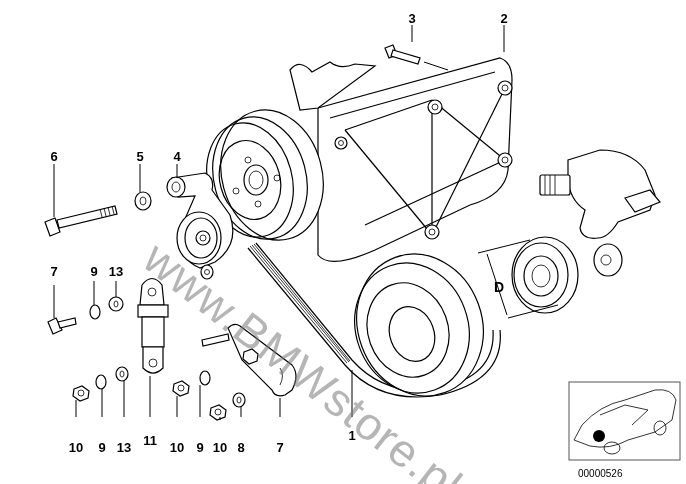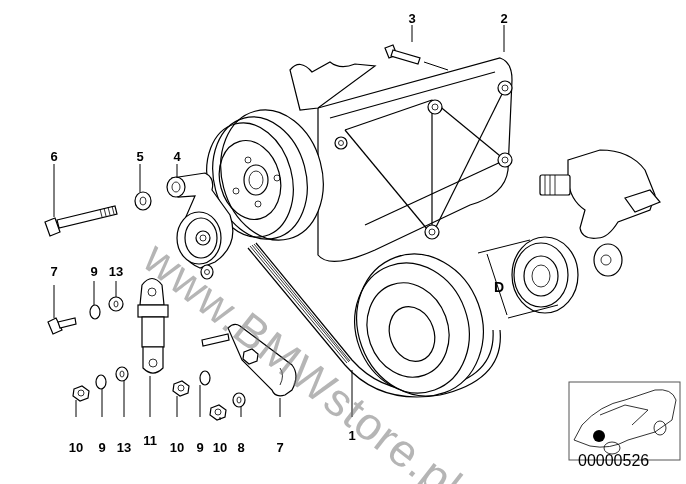--- a/index.html
+++ b/index.html
@@ -1,20 +1,20 @@
 <!DOCTYPE html>
 <html><head>
 <meta charset="utf-8">
 <style>
   html, body { margin: 0; padding: 0; background: #ffffff; }
   body { width: 686px; height: 484px; position: relative; overflow: hidden; font-family: "Liberation Sans", sans-serif; }
   #diagram { position: absolute; left: 0; top: 0; width: 686px; height: 484px; }
   .callout { position: absolute; font-family: "Liberation Sans", sans-serif; font-weight: bold; font-size: 13px; color: #000; line-height: 1; transform: translateX(-50%); }
   .watermark { position: absolute; left: 150px; top: 225px; font-family: "Liberation Sans", sans-serif; font-size: 46px; color: rgba(120,120,120,0.55); transform: rotate(38deg); transform-origin: left center; white-space: nowrap; letter-spacing: 1px; }
-  .diagram-id { position: absolute; left: 578px; top: 452px; font-family: "Liberation Sans", sans-serif; font-size: 16px; color: #000; }
+  .diagram-id { position: absolute; left: 578px; top: 468px; font-family: "Liberation Sans", sans-serif; font-size: 10px; color: #000; }
   .d-label { position: absolute; left: 494px; top: 279px; font-weight: bold; font-size: 14px; font-family: "Liberation Sans", sans-serif; }
   svg .ln { stroke: #000; fill: none; stroke-width: 1.2; }
   svg .lf { stroke: #000; fill: #fff; stroke-width: 1.2; }
   svg .thin { stroke: #000; fill: none; stroke-width: 0.8; }
   svg .lead { stroke: #000; fill: none; stroke-width: 1; }
 </style>
 </head>
 <body>
 
 <div id="diagram">

